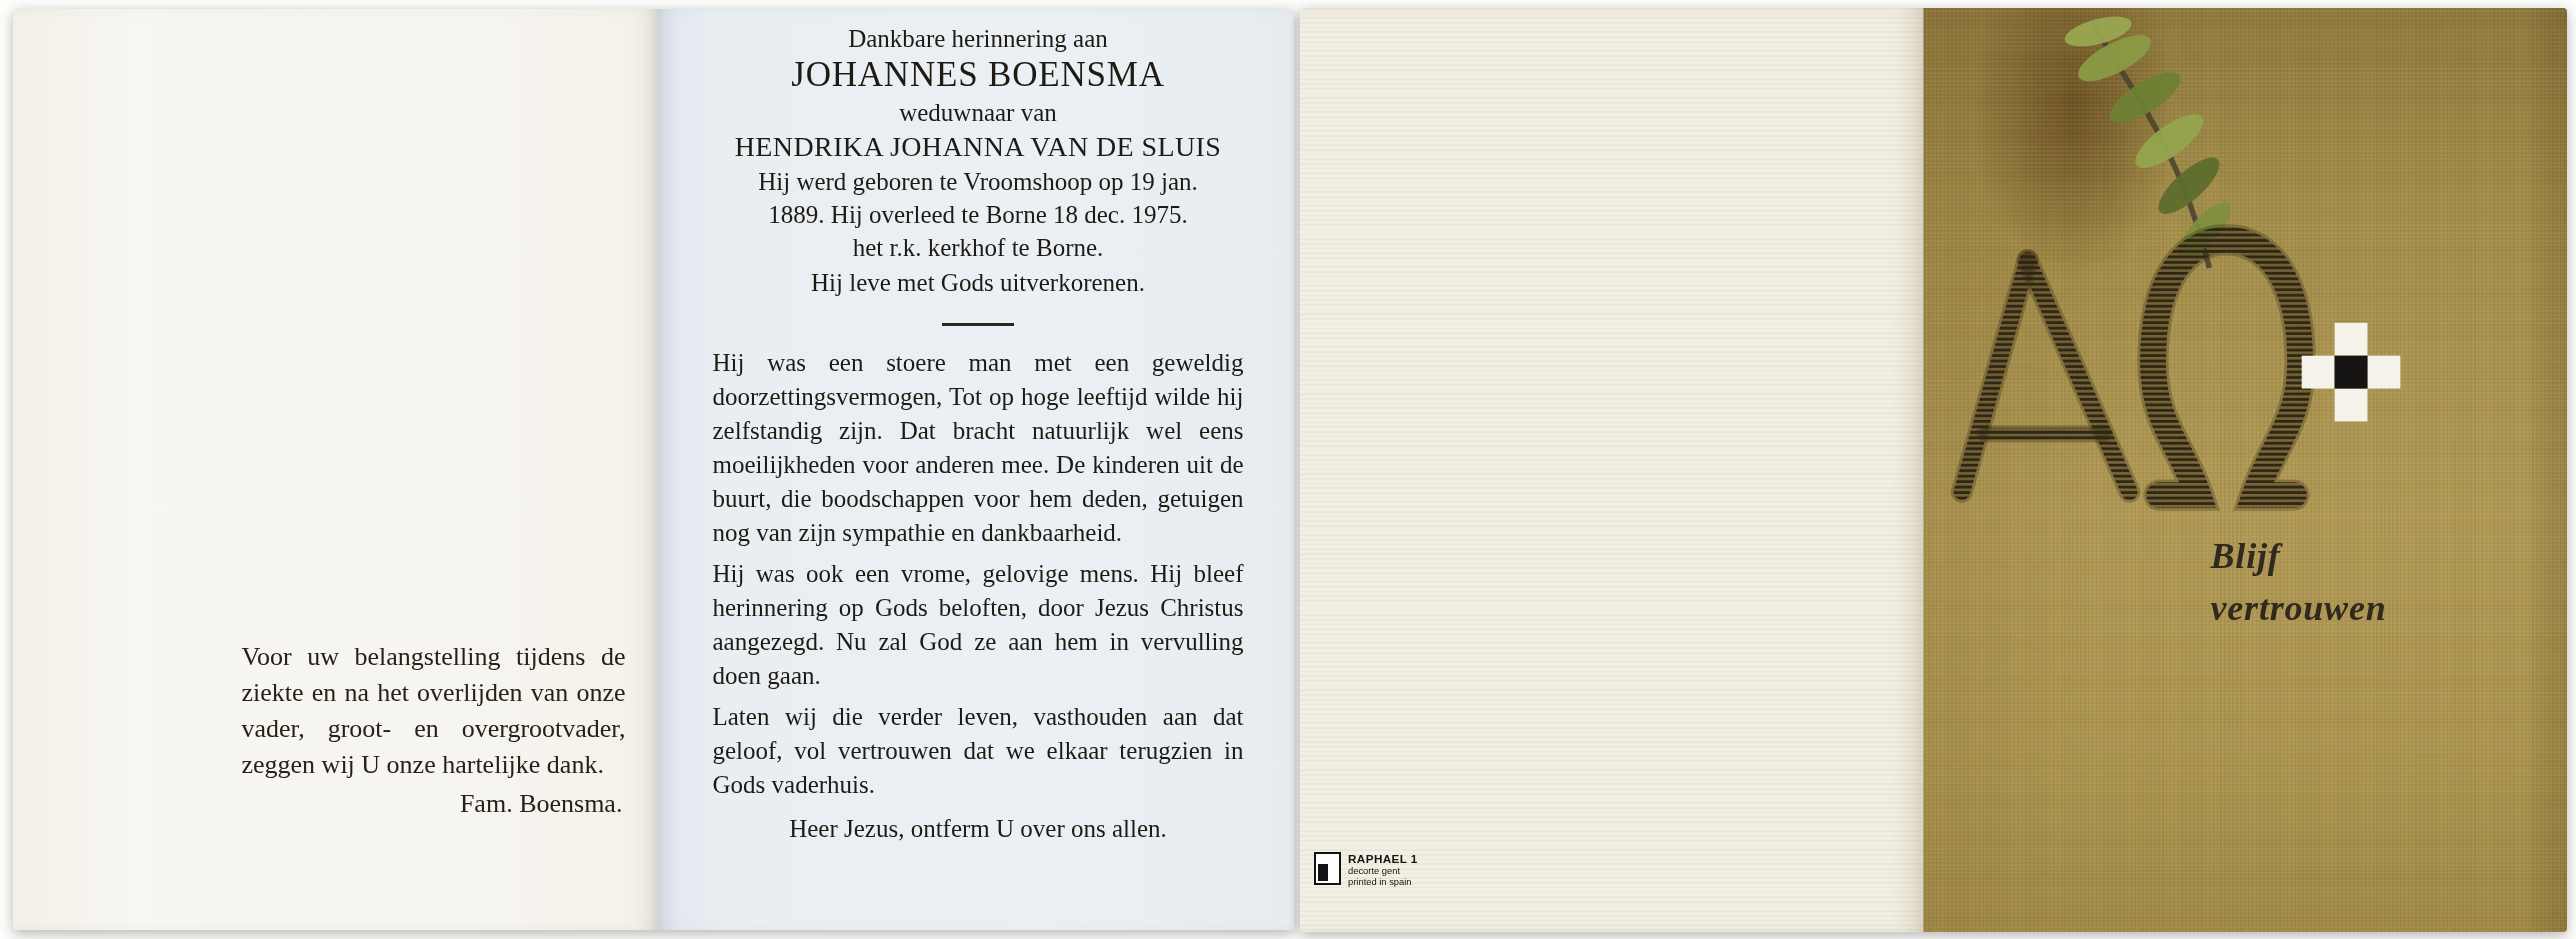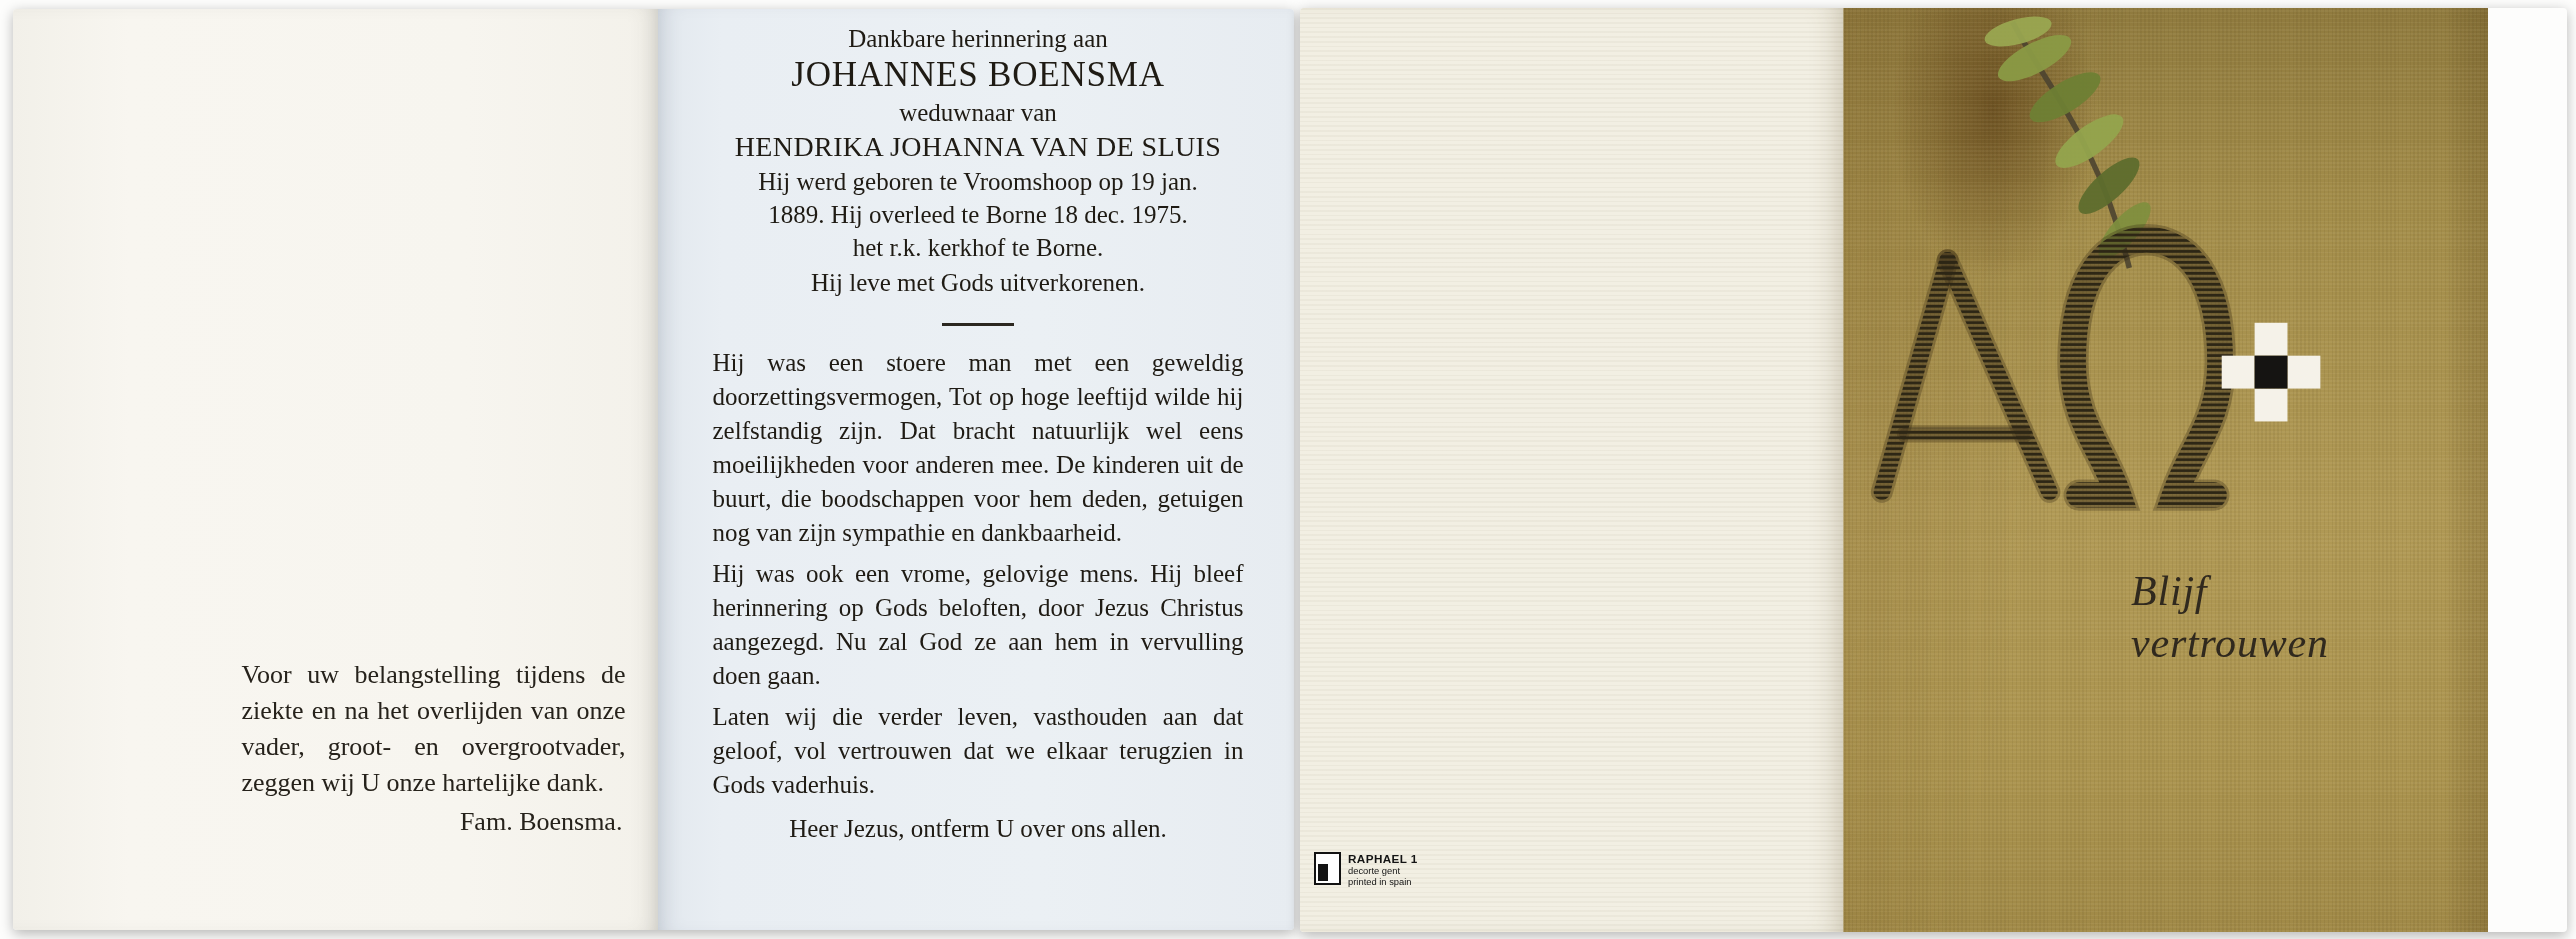--- a/index.html
+++ b/index.html
@@ -13,21 +13,21 @@
   
   .card-front { left:12.5px; top:9.4px; width:1281px; height:921px; }
 
   .panel-thanks {
     width:645px; height:100%;
     background:linear-gradient(90deg,#f2f0e9 0%, #f8f6f0 18%, #f7f5ef 70%, #f3f1ea 100%);
     position:relative;
     box-shadow: inset -17px 0 27px -19px rgba(60,60,55,0.35);
   }
   .thanks-block {
-    position:absolute; left:229px; top:648px; width:384px;
+    position:absolute; left:229px; top:630px; width:384px;
     font-size:26px; line-height:36px; color:#26221b; text-align:justify;
   }
   .signature { margin-top:3px; text-align:right; padding-right:3.1px; font-size:26px; color:#26221b; }
 
   .panel-memorial {
     width:636px; height:100%;
     background:linear-gradient(90deg,#e2e8ee 0%, #e9eef3 10%, #ebf0f4 60%, #e7ecf1 100%);
     box-shadow: inset 15.7px 0 25px -17px rgba(40,50,70,0.25);
     padding:14px 50px 0 55px;
     text-align:center; color:#1f1b14;
@@ -40,21 +40,21 @@
   .pen-mark   { color:#3f66cc; font-weight:bold; margin-left:4.7px; }
   .m-blessing { font-size:25px; line-height:34px; margin-top:1.6px; }
   .divider    { width:72px; height:2.3px; background:#2b2720; margin:23.5px auto 20.4px; }
   .m-paragraph{ font-size:25px; line-height:34px; text-align:justify; margin-bottom:7px; }
   .m-closing  { font-size:25px; line-height:34px; margin-top:9.4px; }
 
   
   .card-back { left:1300px; top:7.8px; width:1267px; height:924px; }
 
   .panel-blank {
-    width:543px; height:100%; position:relative;
+    width:623px; height:100%; position:relative;
     background-color:#f2efe3;
     background-image:
       repeating-linear-gradient(180deg, rgba(120,110,80,0.055) 0 1.6px, rgba(255,255,255,0) 1.6px 4.7px);
     box-shadow: inset -22px 0 31px -20.4px rgba(90,70,30,0.30);
   }
   .publisher { position:absolute; left:14px; top:844px; display:flex; gap:7px; align-items:flex-start; }
   .publisher-logo { width:27px; height:33px; border:2.3px solid #121212; background:#ffffff; position:relative; }
   .publisher-logo::after { content:""; position:absolute; left:2.3px; bottom:2.3px; width:10.2px; height:17px; background:#121212; }
   .publisher-text { font-family:"Liberation Sans", sans-serif; color:#141414; }
   .publisher-brand { font-size:11.7px; font-weight:bold; line-height:13.3px; letter-spacing:0.4px; }
@@ -71,23 +71,23 @@
   }
   .panel-art::before {
     content:""; position:absolute; inset:0; pointer-events:none;
     background:
       repeating-linear-gradient(90deg, rgba(55,40,8,0.07) 0 1.6px, rgba(0,0,0,0) 1.6px 3.9px),
       repeating-linear-gradient(0deg, rgba(255,240,200,0.06) 0 1.6px, rgba(0,0,0,0) 1.6px 3.9px);
   }
   .art-svg { position:absolute; inset:0; }
 
   .motto {
-    position:absolute; left:287px; top:557px;
-    font-size:42px; line-height:52px; font-style:italic;
-    color:#30291e; letter-spacing:0.8px;
+    position:absolute; left:287px; top:522px;
+    font-size:36px; line-height:52px; font-style:italic;
+    color:#30291e; letter-spacing:0.8px;font-weight:bold;
   }
 </style>
 </head>
 <body>
 
 <div class="page">
 
   <div class="card card-front">
 
     <div class="panel-thanks">

